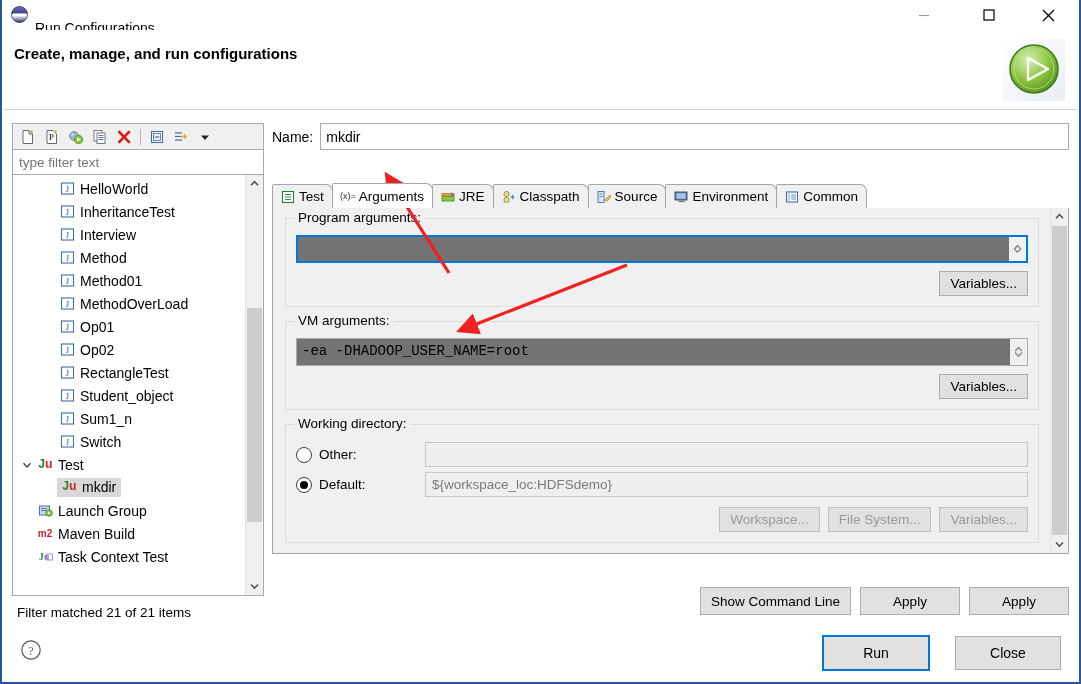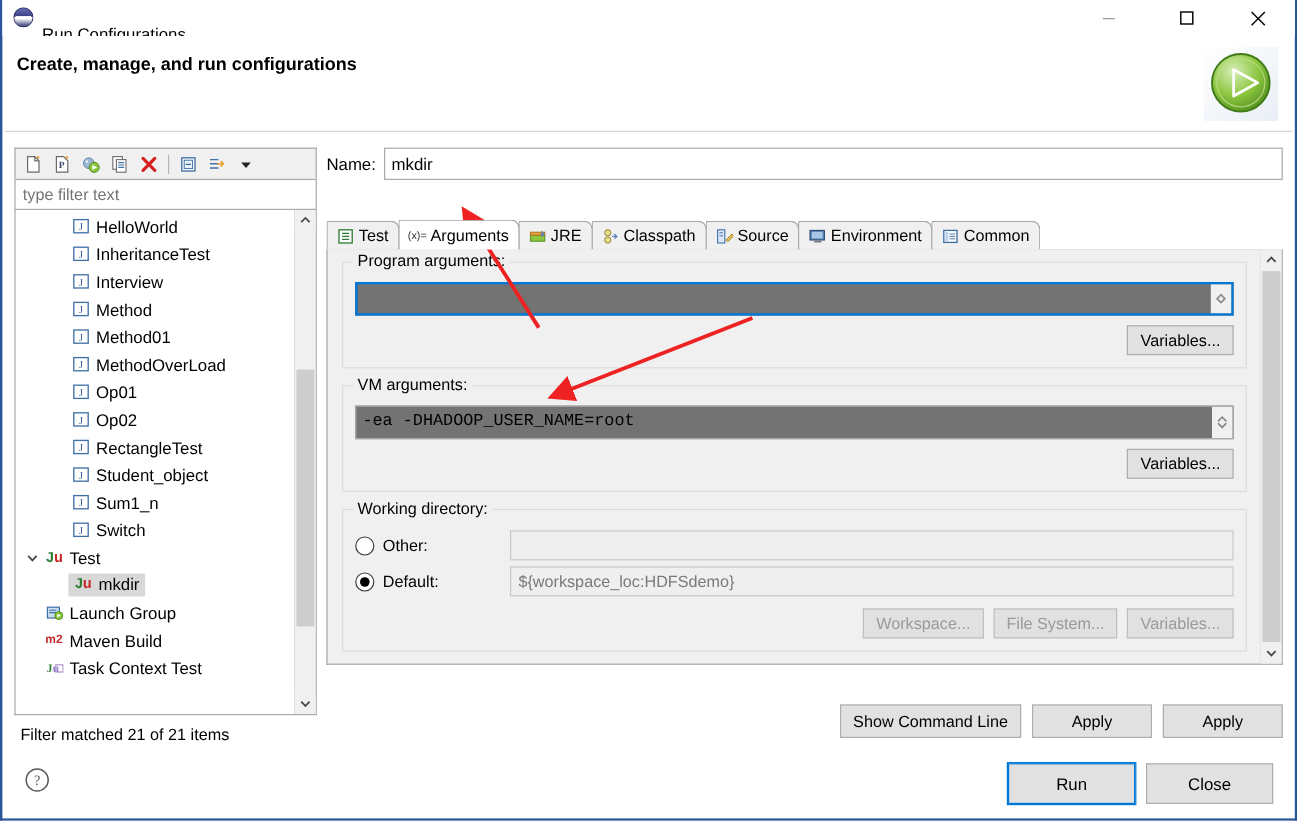--- a/index.html
+++ b/index.html
@@ -329,21 +329,21 @@
   
   .footer {
     position: absolute; left: 2px; right: 2px; bottom: 2px; height: 57px;
     background: #ffffff;
   }
   .help-icon {
     position: absolute; left: 16px; top: 16px; width: 22px; height: 22px;
   }
   .footer-btns {
     position: absolute; right: 16px; top: 13px;
-    display: flex; gap: 9px;
+    display: flex; gap: 26px;
   }
   .btn-primary {
     min-width: 104px; height: 32px;
     background: #e1e1e1;
     border: 1px solid #0078d7;
     outline: 1px solid #0078d7;
     font-family: "Liberation Sans", sans-serif;
     font-size: 14px;
     display: inline-flex; align-items: center; justify-content: center;
   }

